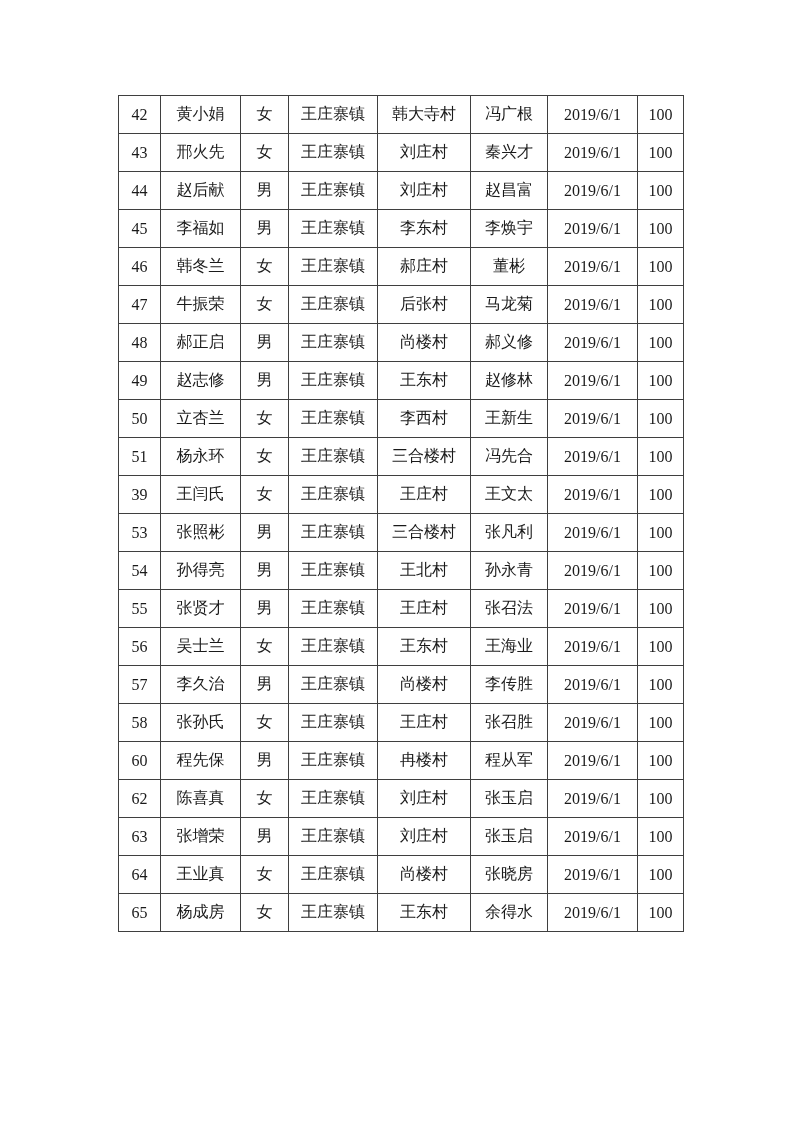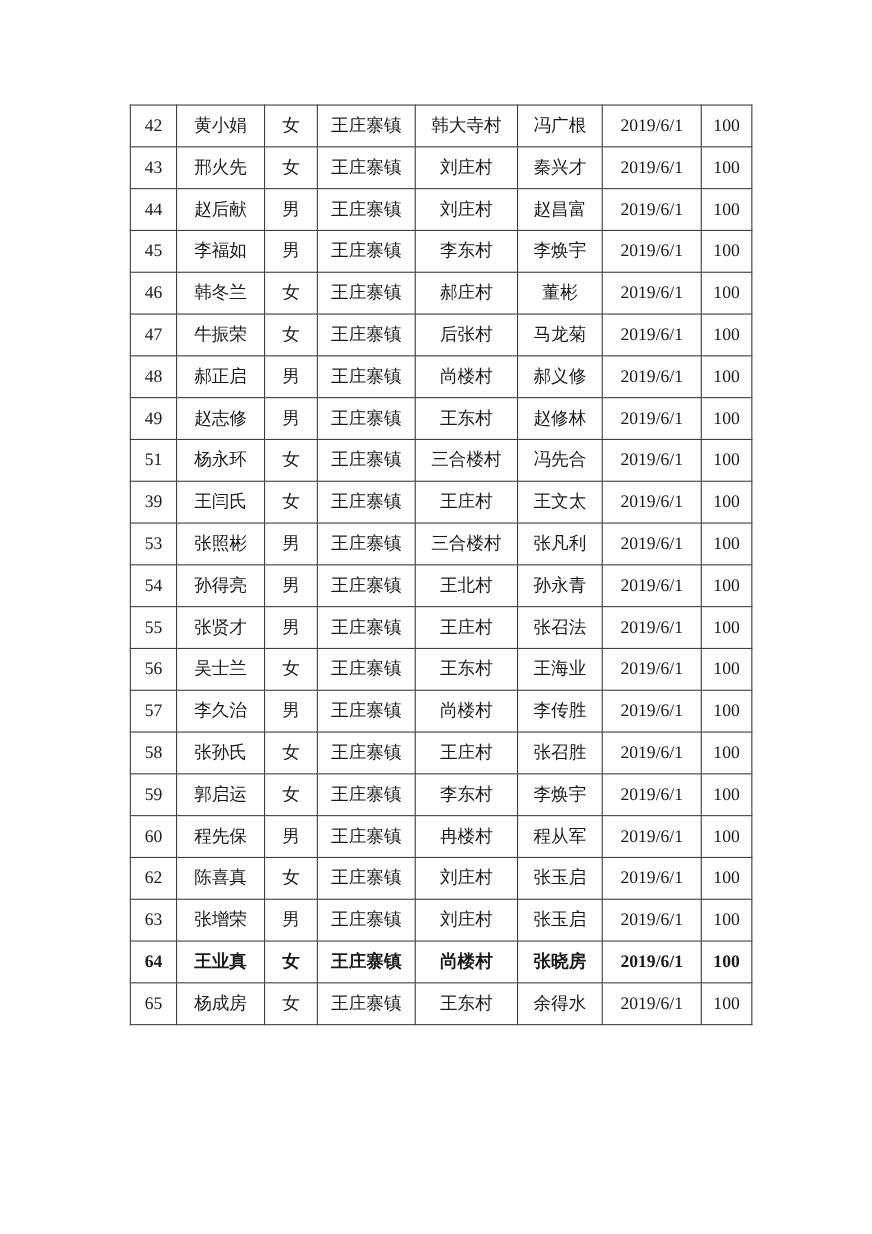--- a/index.html
+++ b/index.html
@@ -128,20 +128,30 @@
           <td>49</td>
           <td>赵志修</td>
           <td>男</td>
           <td>王庄寨镇</td>
           <td>王东村</td>
           <td>赵修林</td>
           <td>2019/6/1</td>
           <td>100</td>
         </tr>
         <tr style="height: 38px;">
+          <td>50</td>
+          <td>立杏兰</td>
+          <td>女</td>
+          <td>王庄寨镇</td>
+          <td>李西村</td>
+          <td>王新生</td>
+          <td>2019/6/1</td>
+          <td>100</td>
+        </tr>
+        <tr style="height: 38px;">
           <td>51</td>
           <td>杨永环</td>
           <td>女</td>
           <td>王庄寨镇</td>
           <td>三合楼村</td>
           <td>冯先合</td>
           <td>2019/6/1</td>
           <td>100</td>
         </tr>
         <tr style="height: 38px;">
@@ -204,30 +214,20 @@
           <td>2019/6/1</td>
           <td>100</td>
         </tr>
         <tr style="height: 38px;">
           <td>58</td>
           <td>张孙氏</td>
           <td>女</td>
           <td>王庄寨镇</td>
           <td>王庄村</td>
           <td>张召胜</td>
-          <td>2019/6/1</td>
-          <td>100</td>
-        </tr>
-        <tr style="height: 38px;">
-          <td>59</td>
-          <td>郭启运</td>
-          <td>女</td>
-          <td>王庄寨镇</td>
-          <td>李东村</td>
-          <td>李焕宇</td>
           <td>2019/6/1</td>
           <td>100</td>
         </tr>
         <tr style="height: 38px;">
           <td>60</td>
           <td>程先保</td>
           <td>男</td>
           <td>王庄寨镇</td>
           <td>冉楼村</td>
           <td>程从军</td>
@@ -247,21 +247,21 @@
         <tr style="height: 38px; padding-left: 40px;">
           <td>63</td>
           <td>张增荣</td>
           <td>男</td>
           <td>王庄寨镇</td>
           <td>刘庄村</td>
           <td>张玉启</td>
           <td>2019/6/1</td>
           <td>100</td>
         </tr>
-        <tr style="height: 38px; font-weight: bold;">
+        <tr style="height: 38px;">
           <td>64</td>
           <td>王业真</td>
           <td>女</td>
           <td>王庄寨镇</td>
           <td>尚楼村</td>
           <td>张晓房</td>
           <td>2019/6/1</td>
           <td>100</td>
         </tr>
         <tr style="height: 38px;">

